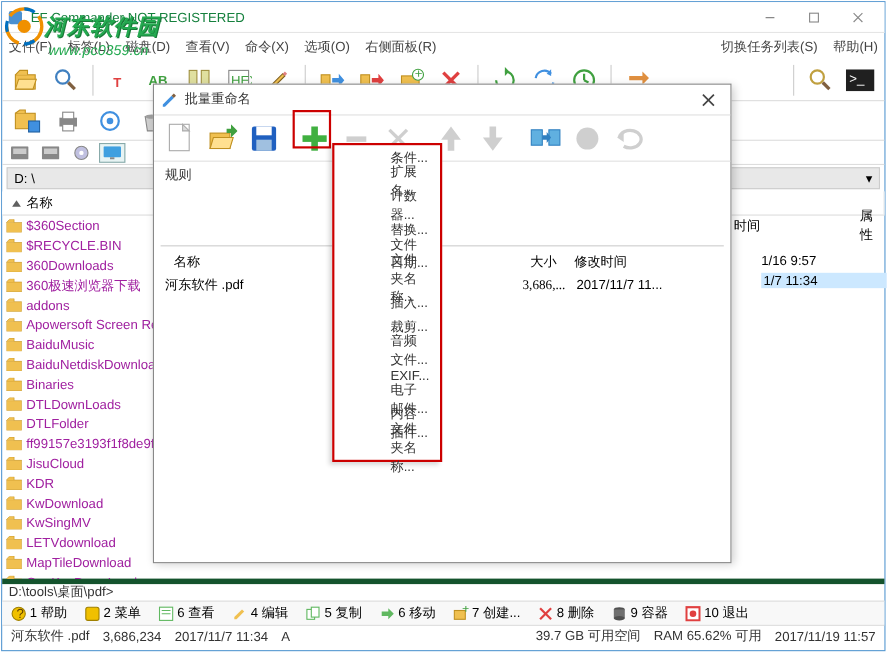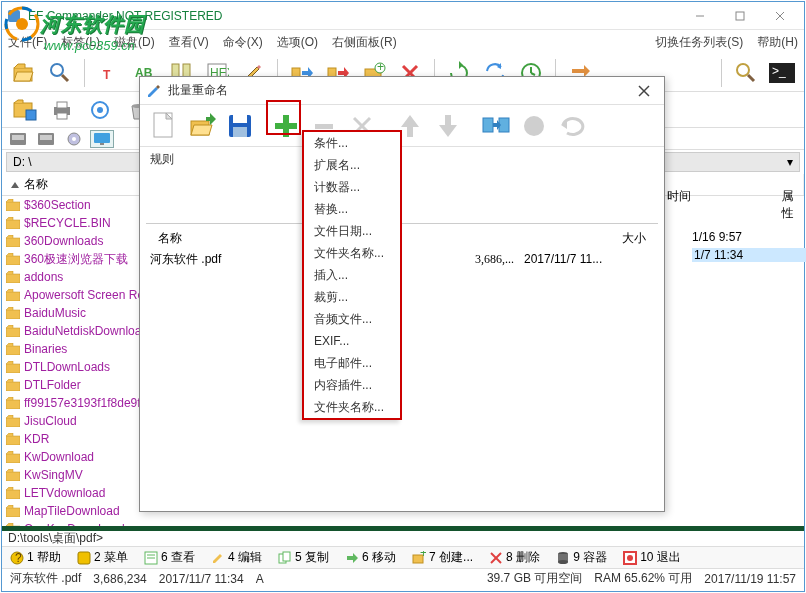--- a/index.html
+++ b/index.html
@@ -76,26 +76,26 @@
 .dlg-th.mod { width: 140px; }
 
 .dlg-body { padding: 2px 10px; }
 .dlg-row { display: flex; height: 18px; align-items: center; }
 .dlg-row .name { flex: 1; }
 .dlg-row .size { width: 70px; text-align: right; font-family: Liberation Serif, serif; }
 .dlg-row .mod { width: 140px; padding-left: 10px; }
 
 
 .ctx-menu { position: absolute; top: 130px; left: 302px; width: 100px; background: #fff; border: 2px solid #c00; z-index: 200; box-shadow: -3px 3px 4px rgba(0,0,0,0.15); }
-.ctx-item { height: 22px; display: flex; align-items: center; padding: 0 10px; color: #333; }
+.ctx-item { height: 22px; display: flex; align-items: center; padding: 0 10px; color: #333; margin-left: 41px; }
 
 .red-box { position: absolute; border: 2px solid #c00; z-index: 200; pointer-events: none; }
 .red-box.plus { top: 100px; left: 266px; width: 35px; height: 35px; }
 
-.right-panel-headers { position: absolute; top: 186px; left: 665px; display: flex; gap: 40px; z-index: 5; }
+.right-panel-headers { position: absolute; top: 186px; left: 665px; display: flex; gap: 40px; z-index: 5; align-items: center; }
 .right-panel-row { position: absolute; left: 666px; z-index: 5; display: flex; gap: 48px; margin-left: 24px; }
 
 
 svg { display: block; }
 </style>
 </head>
 <body>
 
 <div class="watermark">
   <div class="wm-logo">
@@ -668,20 +668,21 @@
 
   <div class="dlg-rules">
     <span>规则</span>
   </div>
 
   <div class="dlg-sep"></div>
 
   <div class="dlg-table-hdr">
     <div class="dlg-th name">名称</div>
     <div class="dlg-th size">大小</div>
+    <div class="dlg-th mod">修改时间</div>
   </div>
 
   <div class="dlg-body">
     <div class="dlg-row">
       <span class="name">河东软件 .pdf</span>
       <span class="size">3,686,...</span>
       <span class="mod">2017/11/7  11...</span>
     </div>
   </div>
 </div>

